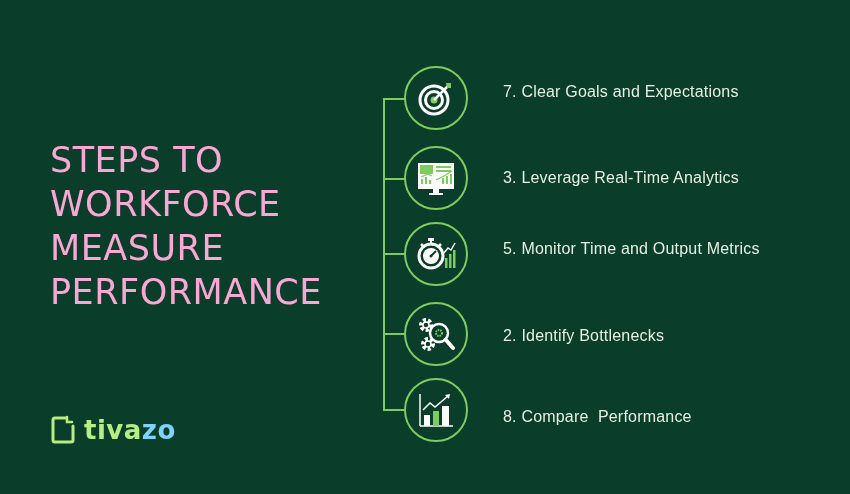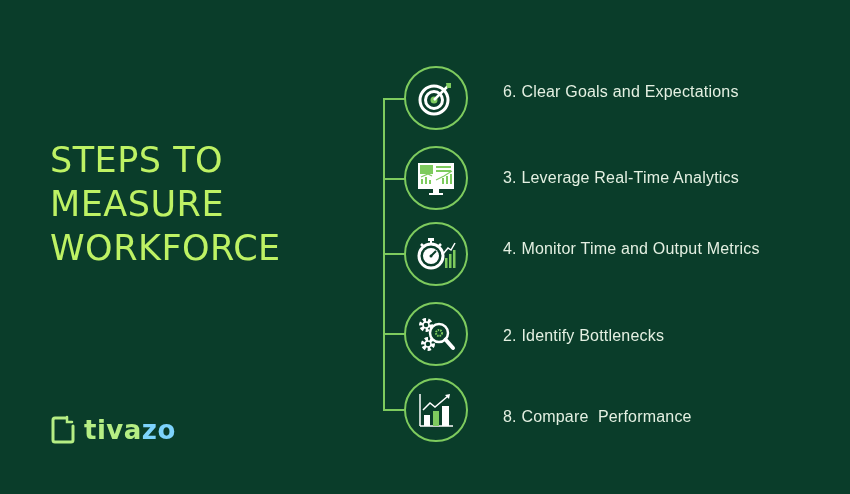--- a/index.html
+++ b/index.html
@@ -5,21 +5,21 @@
   * { box-sizing: border-box; margin: 0; padding: 0; }
   html, body { width: 850px; height: 494px; overflow: hidden; }
   body {
     background: #0a3d2a;
     font-family: "Liberation Sans", "DejaVu Sans", sans-serif;
     position: relative;
   }
   .title {
     position: absolute;
     left: 50px; top: 138px;
-    color: #bef264;
+    color: #f9a8d4;
     font-family: "DejaVu Sans", sans-serif;
     font-size: 35px;
     line-height: 44px;
     letter-spacing: 0.5px;
     font-weight: 400;
   }
   .title div { white-space: nowrap; }
   .logo {
     position: absolute;
     left: 50px; top: 415px;
@@ -62,22 +62,23 @@
     font-size: 16px;
     white-space: pre;
     letter-spacing: 0.2px;
   }
 </style>
 </head>
 <body>
 
 <div class="title">
   <div>STEPS TO</div>
+  <div>WORKFORCE</div>
   <div>MEASURE</div>
-  <div>WORKFORCE</div>
+  <div>PERFORMANCE</div>
 </div>
 
 <div class="logo">
   <svg class="mark" viewBox="0 0 26 30">
     <path d="M16 3 H5 Q3 3 3 5 V25 Q3 27 5 27 H21 Q23 27 23 25 V11" fill="none" stroke="#b6ee84" stroke-width="3" stroke-linecap="round"></path>
     <path d="M17 2 V7 H22" fill="none" stroke="#b6ee84" stroke-width="2.5" stroke-linecap="round"></path>
   </svg>
   <span class="word"><span class="w1">tiva</span><span class="w2">zo</span></span>
 </div>
 
@@ -90,21 +91,21 @@
 
 <div class="circle" style="top:66px">
   <svg viewBox="0 0 40 40">
     <circle cx="18" cy="22" r="14" fill="none" stroke="#ffffff" stroke-width="3"></circle>
     <circle cx="18" cy="22" r="8.5" fill="none" stroke="#ffffff" stroke-width="3"></circle>
     <circle cx="18" cy="22" r="3.5" fill="#7ecb5e"></circle>
     <line x1="18" y1="22" x2="32" y2="8" stroke="#ffffff" stroke-width="2.5"></line>
     <path d="M30 5 L35 5 L35 10 L31 10 Z" fill="#7ecb5e"></path>
   </svg>
 </div>
-<div class="step" style="top:83px">6. Clear Goals and Expectations</div>
+<div class="step" style="top:83px">7. Clear Goals and Expectations</div>
 
 <div class="circle" style="top:146px">
   <svg viewBox="0 0 40 40">
     <rect x="2" y="5" width="36" height="23" fill="#ffffff"></rect>
     <rect x="4" y="7" width="13" height="9" fill="#7ecb5e"></rect>
     <rect x="20" y="8" width="15" height="2" fill="#7ecb5e"></rect>
     <rect x="20" y="12" width="15" height="2" fill="#7ecb5e"></rect>
     <rect x="5" y="21" width="2" height="5" fill="#7ecb5e"></rect>
     <rect x="9" y="19" width="2" height="7" fill="#7ecb5e"></rect>
     <rect x="13" y="22" width="2" height="4" fill="#7ecb5e"></rect>
@@ -129,21 +130,21 @@
     <line x1="15" y1="22" x2="20" y2="17" stroke="#0a3d2a" stroke-width="2"></line>
     <circle cx="15" cy="22" r="1.5" fill="#0a3d2a"></circle>
     <line x1="5" y1="10" x2="7" y2="12" stroke="#ffffff" stroke-width="2.5"></line>
     <line x1="25" y1="10" x2="23" y2="12" stroke="#ffffff" stroke-width="2.5"></line>
     <rect x="29" y="24" width="2.5" height="10" fill="#7ecb5e"></rect>
     <rect x="33" y="20" width="2.5" height="14" fill="#7ecb5e"></rect>
     <rect x="37" y="16" width="2.5" height="18" fill="#7ecb5e"></rect>
     <polyline points="27,20 32,14 35,16 39,9" fill="none" stroke="#ffffff" stroke-width="1.5"></polyline>
   </svg>
 </div>
-<div class="step" style="top:240px">4. Monitor Time and Output Metrics</div>
+<div class="step" style="top:240px">5. Monitor Time and Output Metrics</div>
 
 <div class="circle" style="top:302px">
   <svg viewBox="0 0 40 40">
     <circle cx="10" cy="11" r="5" fill="none" stroke="#ffffff" stroke-width="4" stroke-dasharray="3 2"></circle>
     <circle cx="10" cy="11" r="3" fill="none" stroke="#ffffff" stroke-width="1.5"></circle>
     <circle cx="12" cy="30" r="5" fill="none" stroke="#ffffff" stroke-width="4" stroke-dasharray="3 2"></circle>
     <circle cx="12" cy="30" r="3" fill="none" stroke="#ffffff" stroke-width="1.5"></circle>
     <circle cx="23" cy="19" r="9" fill="none" stroke="#ffffff" stroke-width="2.5"></circle>
     <circle cx="23" cy="19" r="3" fill="none" stroke="#7ecb5e" stroke-width="2" stroke-dasharray="1.5 1"></circle>
     <line x1="29.5" y1="25.5" x2="37" y2="34" stroke="#ffffff" stroke-width="4" stroke-linecap="round"></line>

